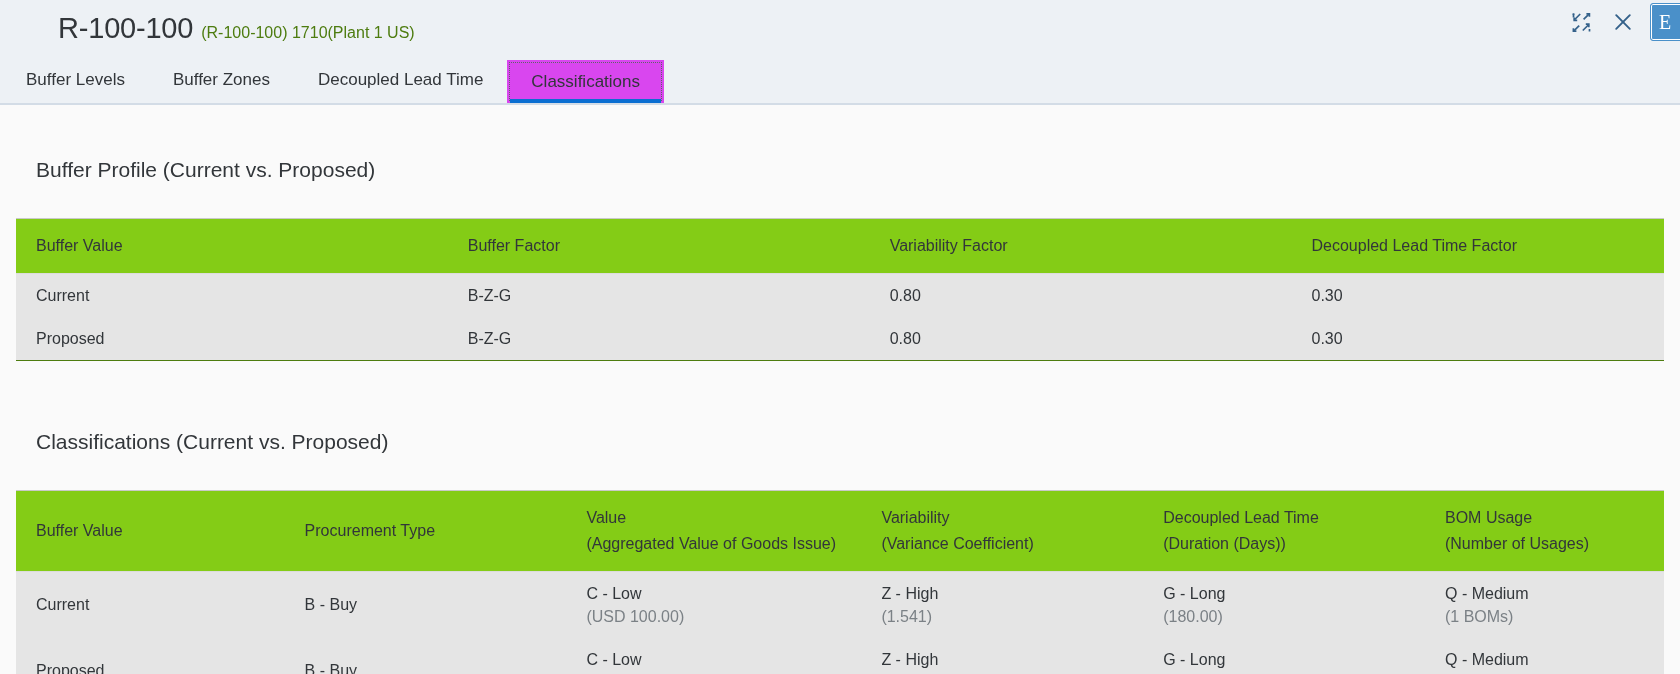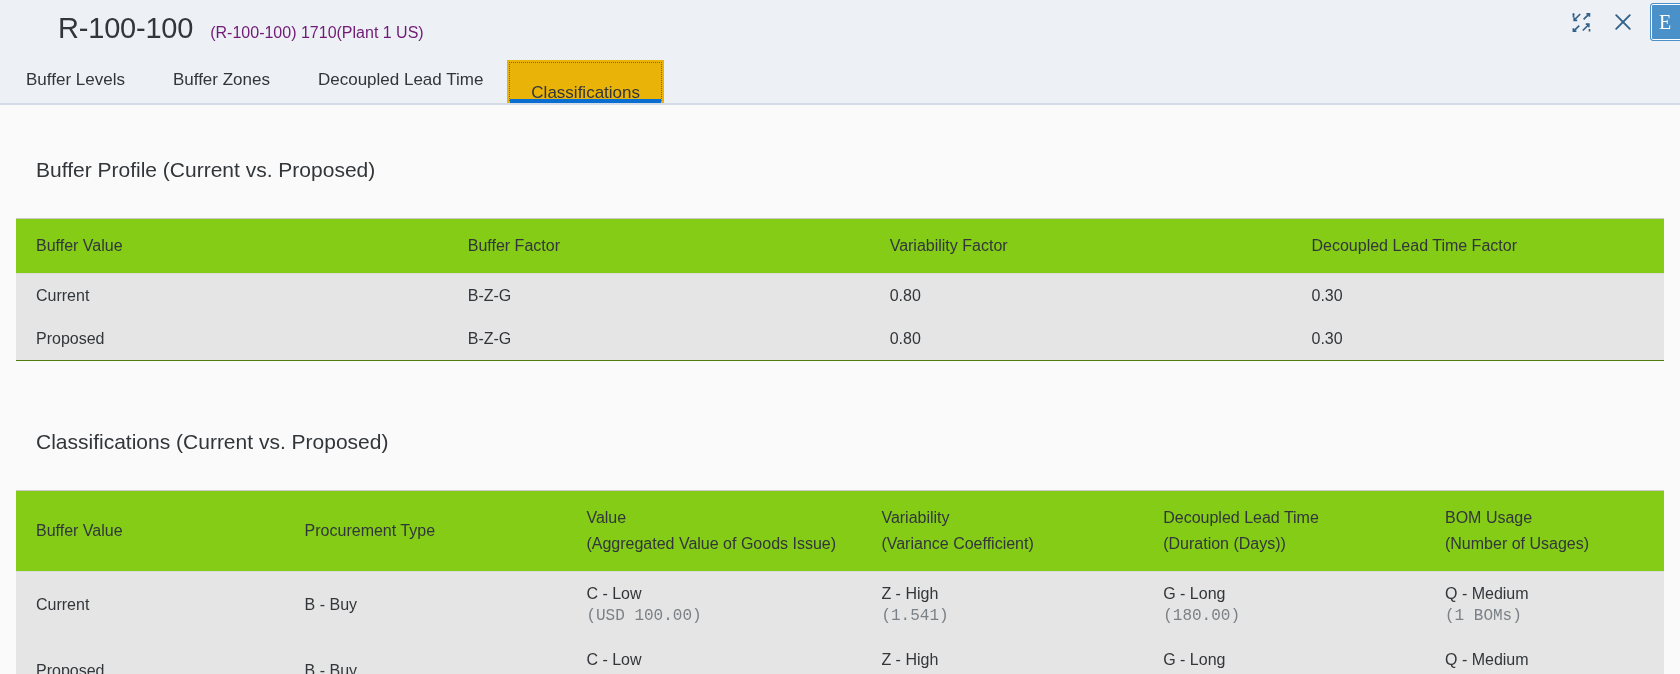--- a/index.html
+++ b/index.html
@@ -28,22 +28,22 @@
   .title-main {
     font-size: 29px;
     color: #32363a;
     font-weight: 400;
     letter-spacing: -0.2px;
     line-height: 40px;
     margin-left: 44px;
   }
   .title-sub {
     font-size: 16px;
-    color: #701a75;
-    margin-left: 17px;
+    color: #4d7c0f;
+    margin-left: 8px;
     line-height: 24px;
   }
 
   .header-actions {
     position: absolute;
     top: 0; right: 0;
     display: flex;
     align-items: center;
     height: 44px;
   }
@@ -88,25 +88,24 @@
     position: relative;
     display: flex;
     align-items: center;
     padding: 0 24px;
     font-size: 17px;
     color: #32363a;
     cursor: pointer;
     white-space: nowrap;
   }
   .tab.selected {
-    background: #eab308;
+    background: #d946ef;
     outline: 1px dotted #5f6569;
     outline-offset: -3px;
     margin: 3px 8px 0 0;
-    align-items: flex-end;
   }
   .tab.selected::after {
     content: "";
     position: absolute;
     left: 3px; right: 3px; bottom: 0;
     height: 4px;
     background: #0a6ed1;
   }
 
   
@@ -143,21 +142,21 @@
     background: #e5e5e5;
     font-size: 16px;
     color: #32363a;
     padding: 10px 8px 10px 20px;
     vertical-align: middle;
     line-height: 23px;
     border: none;
   }
   table.grid tbody tr:last-child td { border-bottom: 1px solid #4d7c0f; }
   td.num { color: #4a5560; }
-  .sub-val { color: #7b8186; display: block; font-family: Liberation Mono, monospace; }
+  .sub-val { color: #7b8186; display: block; }
   .cell-2line { line-height: 23px; }
 
   
   .t1 col.c1 { width: 26.2%; }
   .t1 col.c2 { width: 25.6%; }
   .t1 col.c3 { width: 25.6%; }
   .t1 col.c4 { width: 22.6%; }
 
   
   .t2 col.c1 { width: 16.3%; }

